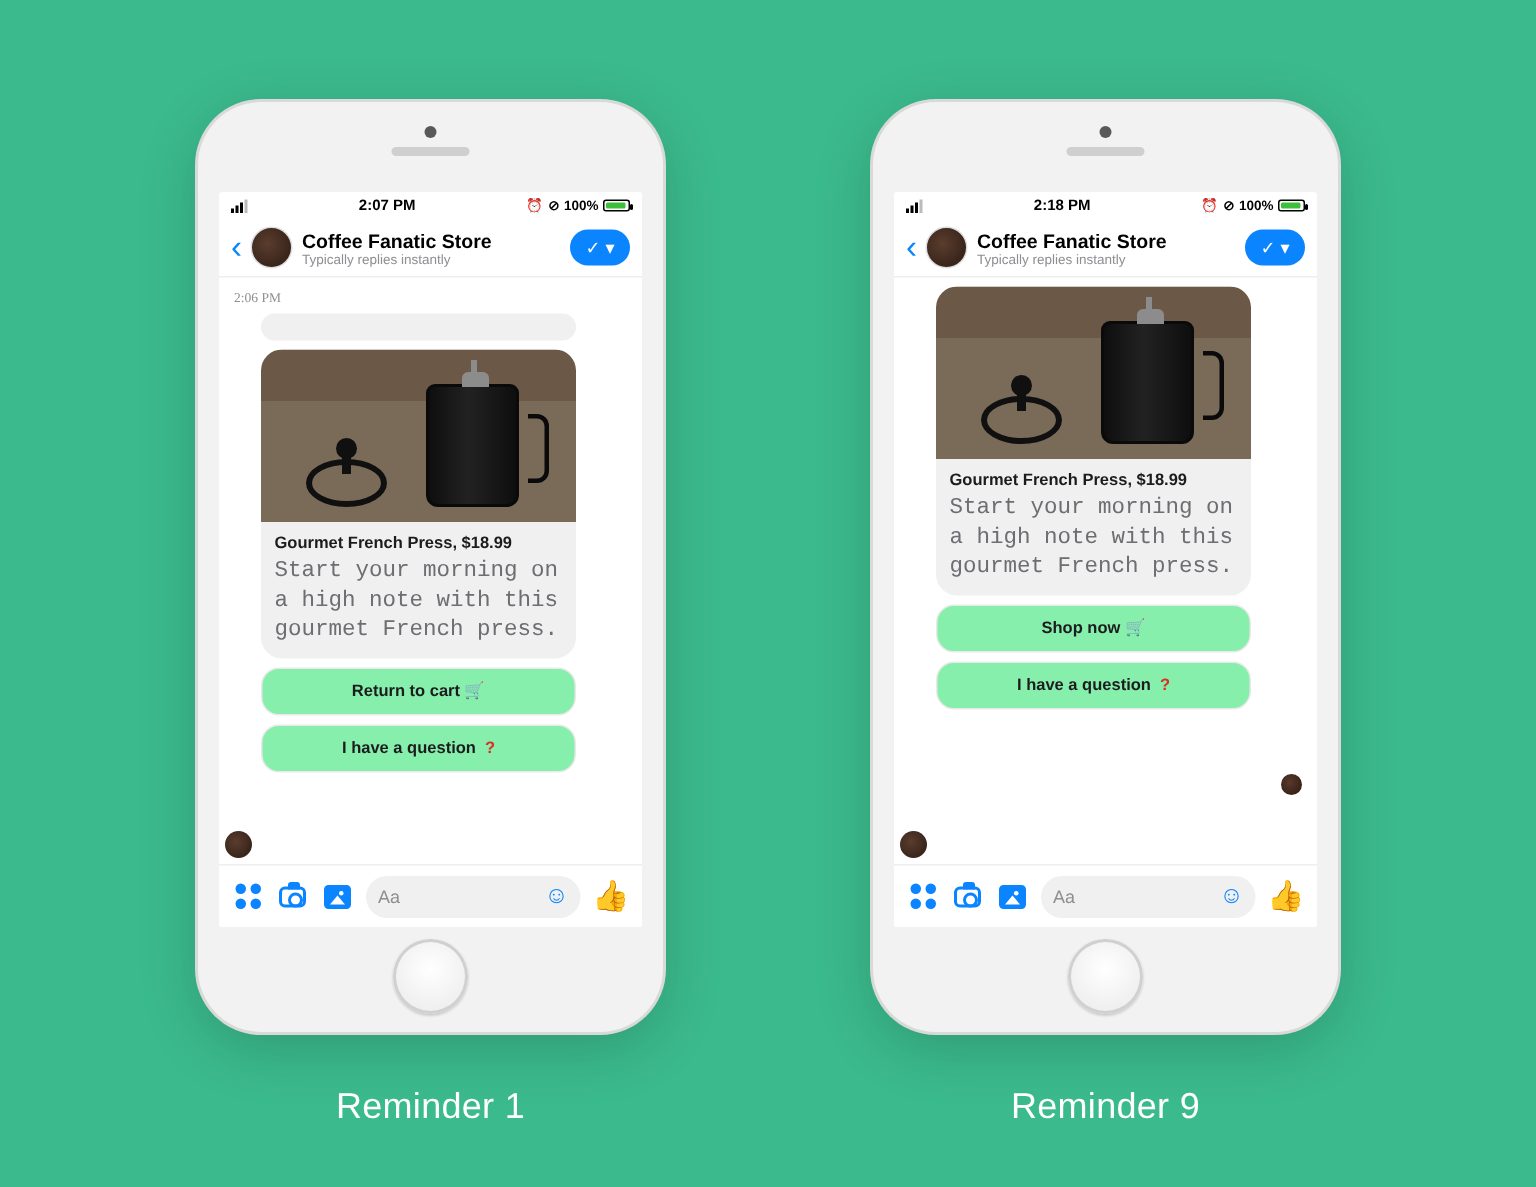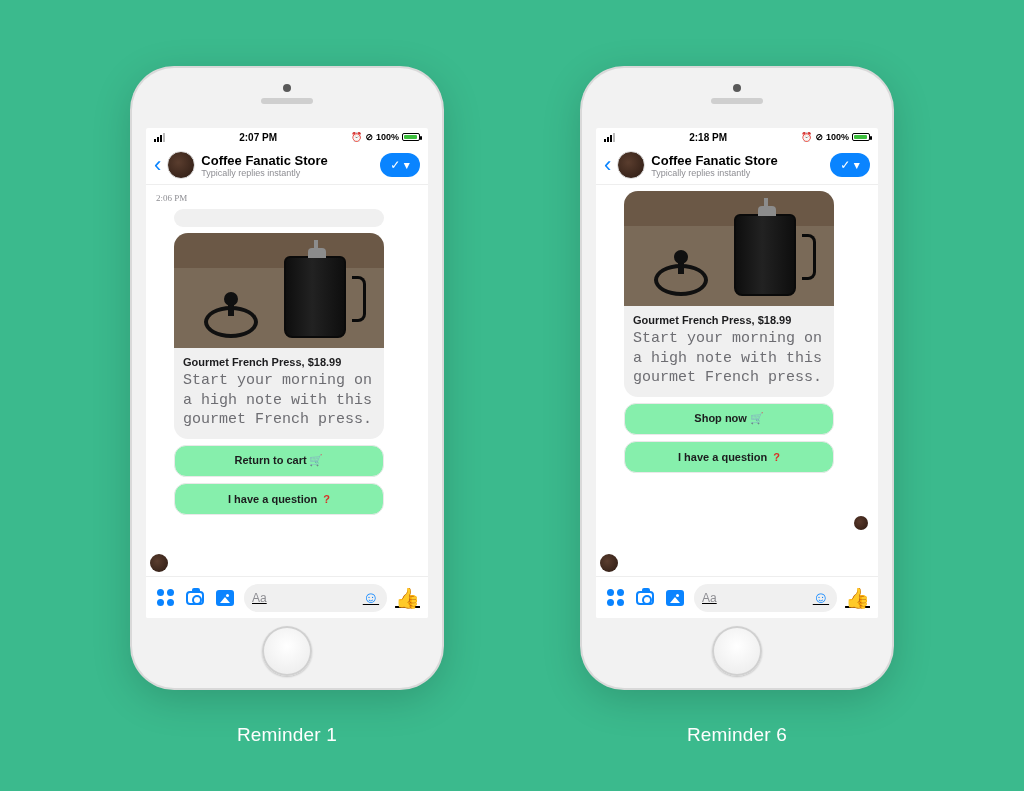--- a/index.html
+++ b/index.html
@@ -115,39 +115,39 @@
   }
   .qmark { color:#d93025; font-weight:700; }
   .tiny-avatar {
     position:absolute; left:4px; bottom:4px; width:18px; height:18px; border-radius:50%;
     background: radial-gradient(circle at 40% 40%, #5a3d2e, #2b1a12);
   }
   .tiny-avatar.right { left:auto; right:10px; bottom:46px; width:14px; height:14px;
     background: radial-gradient(circle at 40% 40%, #59392b,#2c1810);}
   .composer {
     height:42px; display:flex; align-items:center; padding:0 8px; gap:8px;
-    border-top:1px solid #eee; background:#fff;text-decoration:underline;
+    border-top:1px solid #eee; background:#fff;
   }
   .comp-icon { color:#0a84ff; font-size:18px; display:flex; align-items:center; justify-content:center; width:22px; cursor:pointer;}
   .dots4 { display:grid; grid-template-columns:7px 7px; grid-template-rows:7px 7px; gap:3px;}
   .dots4 span{width:7px;height:7px;background:#0a84ff;border-radius:50%;}
   .cam-icon{width:18px;height:14px;border:2px solid #0a84ff;border-radius:4px;position:relative;}
   .cam-icon::before{content:'';position:absolute;top:-5px;left:4px;width:8px;height:5px;background:#0a84ff;border-radius:2px 2px 0 0;}
   .cam-icon::after{content:'';position:absolute;top:2px;left:4px;width:6px;height:6px;border:2px solid #0a84ff;border-radius:50%;}
   .pic-icon{width:18px;height:16px;border:2px solid #0a84ff;border-radius:3px;position:relative;background:#0a84ff;}
   .pic-icon::after{content:'';position:absolute;bottom:1px;left:2px;width:0;height:0;border-left:5px solid transparent;border-right:5px solid transparent;border-bottom:6px solid #fff;}
   .pic-icon::before{content:'';position:absolute;top:2px;right:3px;width:3px;height:3px;background:#fff;border-radius:50%;}
   .comp-input{
     flex:1; height:28px; background:#f0f0f0; border-radius:14px;
     display:flex; align-items:center; padding:0 8px; justify-content:space-between;
   }
   .comp-input span.ph{ color:#8e8e93; font-size:12px;}
   .smile{ color:#0a84ff; font-size:16px;}
   .thumb{ color:#0a84ff; font-size:20px; cursor:pointer;}
-  .caption { color:#fff; font-size:19px; font-weight:400; margin-top:36px; letter-spacing:.2px;}
+  .caption { color:#fff; font-size:24px; font-weight:400; margin-top:36px; letter-spacing:.2px;}
 </style>
 </head>
 <body>
 
 <div class="phone-wrap">
   <div class="phone">
     <div class="speaker"></div>
     <div class="camera2"></div>
     <div class="screen">
       <div class="status-bar">
@@ -309,14 +309,14 @@
           </div>
         <div class="comp-input">
           <span class="ph">Aa</span>
           <span class="smile">☺</span>
         </div>
         <div class="thumb">👍</div>
       </div>
     </div>
     <div class="home-btn"></div>
   </div>
-  <div class="caption">Reminder 6</div>
+  <div class="caption">Reminder 9</div>
 </div>
 
 </body></html>

